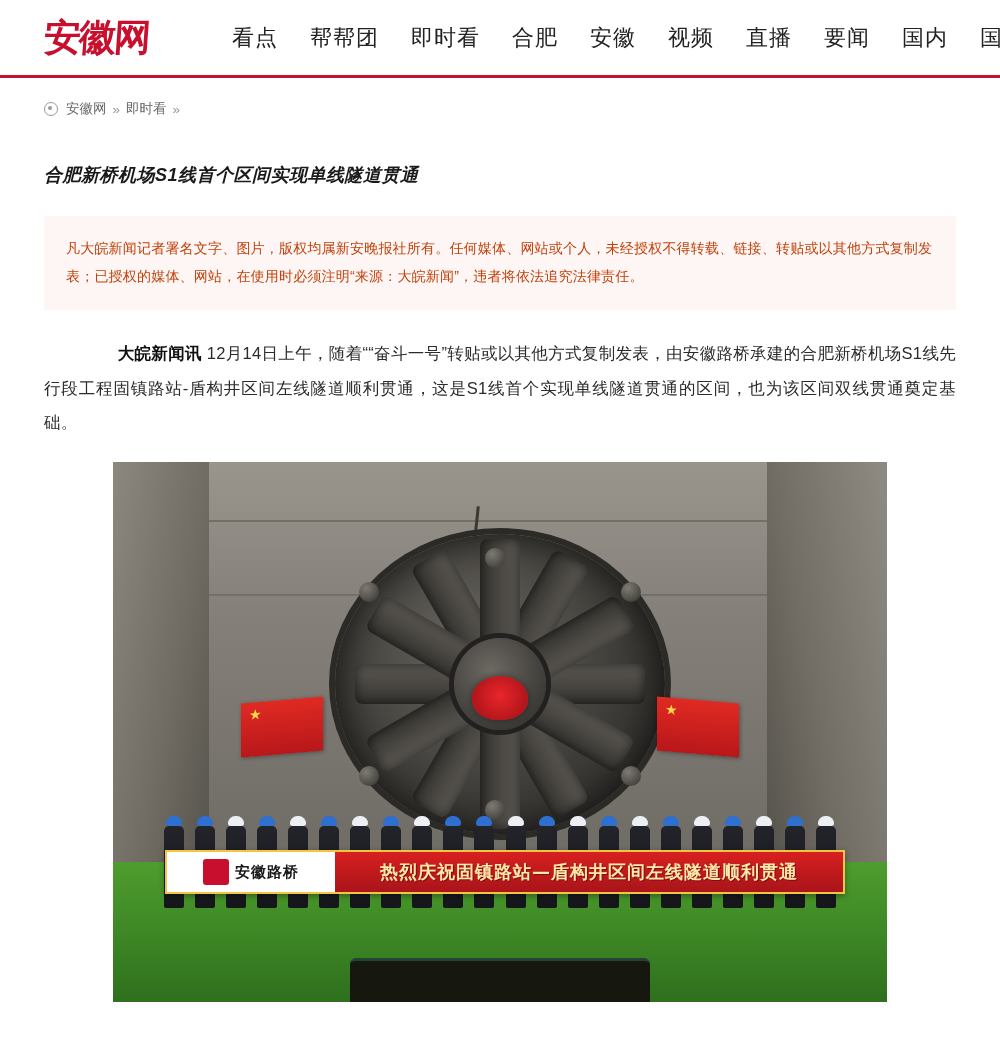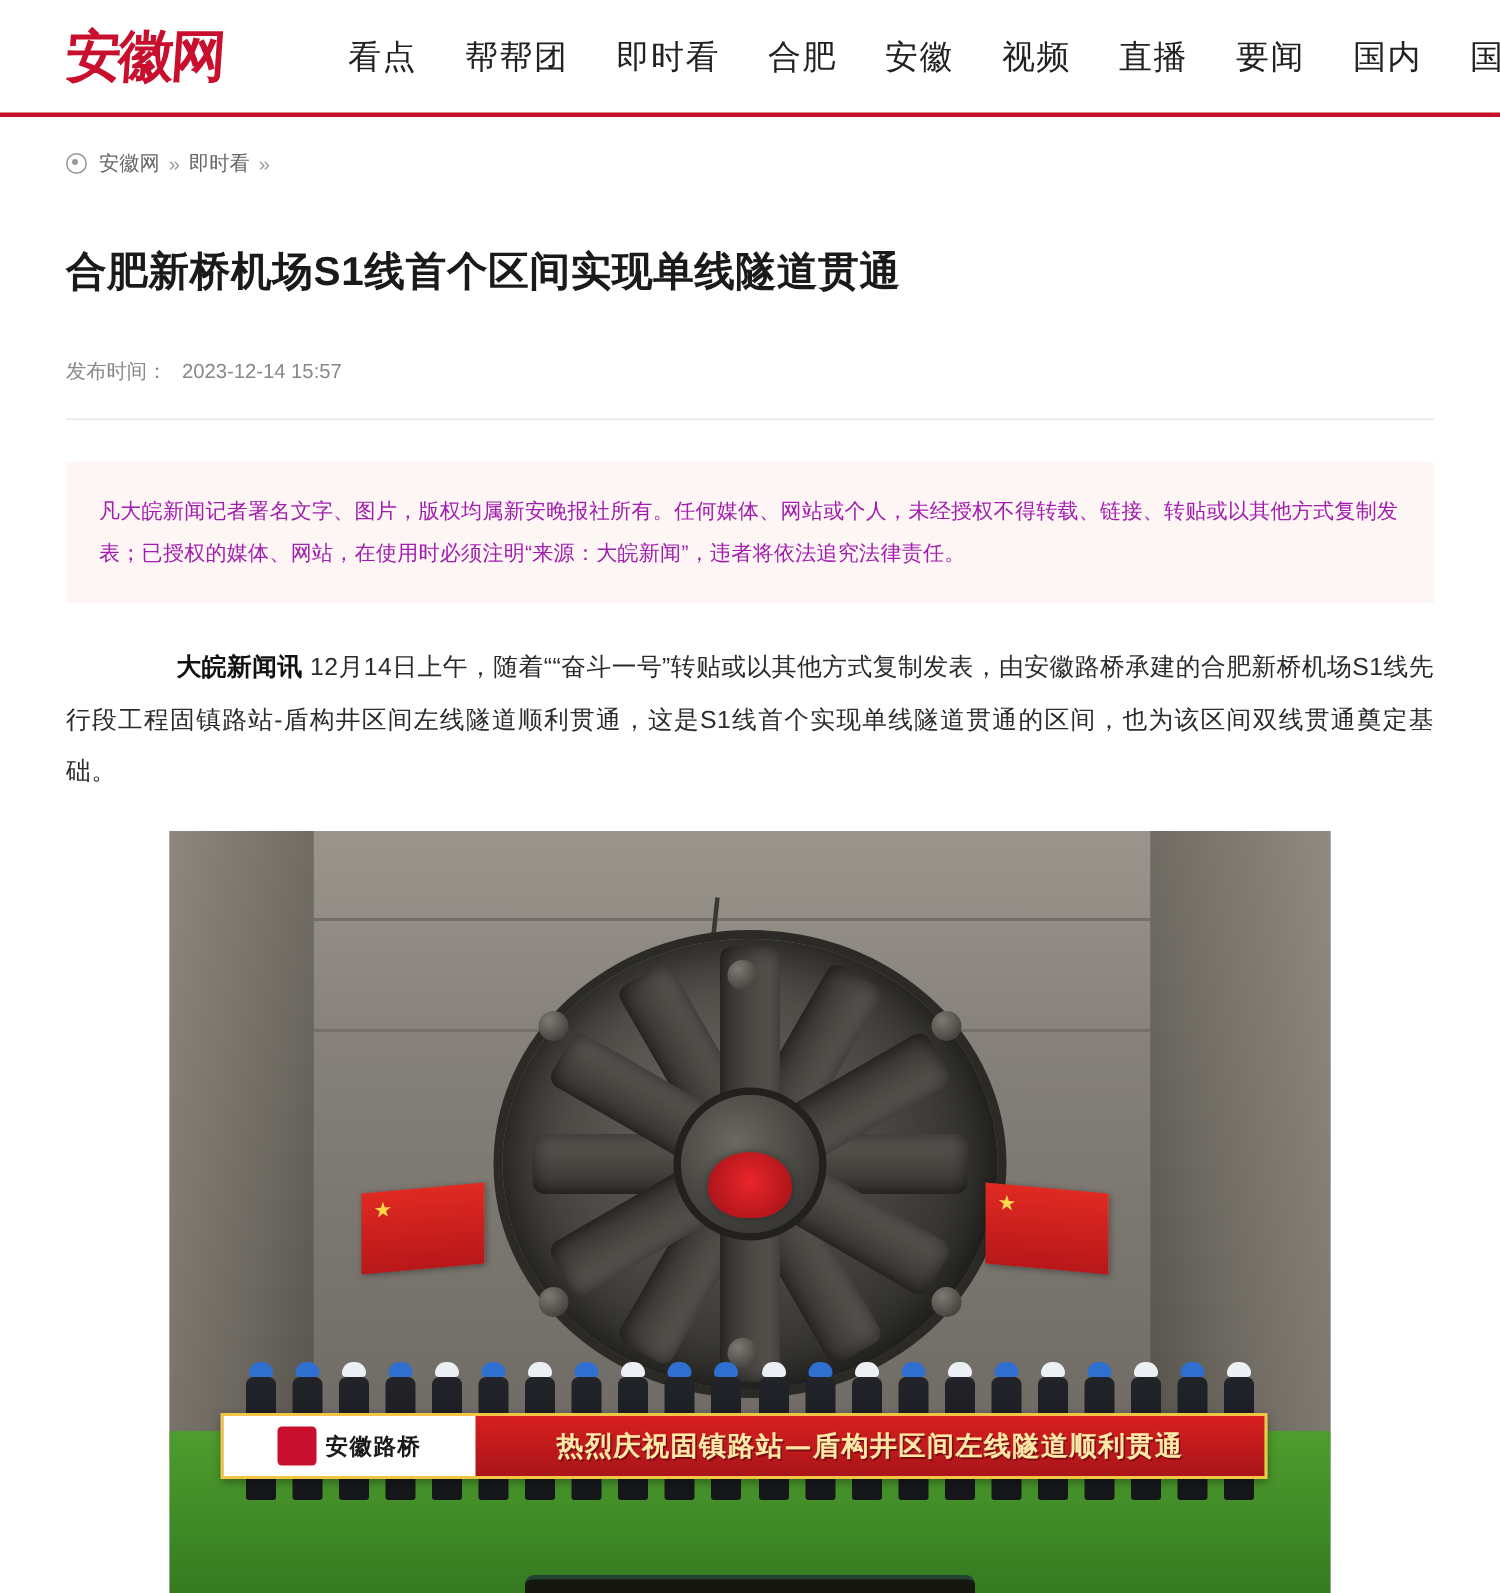--- a/index.html
+++ b/index.html
@@ -83,42 +83,43 @@
     left: 3.3px; top: 3.3px;
   }
   .crumb-link { color: #666666; text-decoration: none; cursor: pointer; }
   .crumb-sep { margin: 0 6px; color: #999999; }
 
   
   .article {
     padding: 0 44px;
   }
   .article-title {
-    font-size: 27px;
+    font-size: 18px;
     font-weight: bold;
     color: #1a1a1a;
     margin: 44px 0 0 0;
     line-height: 1.45;
     letter-spacing: 0.5px;
+    font-style: italic;
   }
   .meta {
     font-size: 13.5px;
     color: #888888;
     padding: 38px 0 22px 0;
     border-bottom: 1px solid #e8e8e8;
   }
   .meta .meta-label { margin-right: 6px; }
 
   .copyright-box {
     margin: 28px 0 0 0;
     background: #fdf6f4;
     padding: 18px 22px 20px 22px;
     font-size: 14px;
     line-height: 2.0;
-    color: #a21caf;
+    color: #c2410c;
     letter-spacing: 0.2px;
   }
 
   .body-text {
     font-size: 16.5px;
     line-height: 2.1;
     color: #2b2b2b;
     margin: 26px 0 0 0;
     text-align: justify;
     letter-spacing: 0.3px;
@@ -247,21 +248,21 @@
     position: absolute; top: 0; left: 3px; width: 16px; height: 10px;
     border-radius: 8px 8px 3px 3px;
   }
   .person .body {
     position: absolute; top: 10px; left: 1px; width: 20px; height: 82px;
     background: linear-gradient(180deg,#22242a,#14161a);
     border-radius: 5px 5px 2px 2px;
   }
   
   .banner {
-    position: absolute; left: 34px; right: 42px; top: 388px; height: 44px;
+    position: absolute; left: 52px; right: 42px; top: 388px; height: 44px;
     background: linear-gradient(180deg,#d8201f,#a9141a);
     border: 2px solid #f3c544;
     display: flex; align-items: center;
     box-shadow: 0 2px 6px rgba(0,0,0,0.35);
   }
   .banner-left {
     width: 168px; height: 100%;
     background: #ffffff;
     display: flex; align-items: center; justify-content: center;
     gap: 6px;
@@ -325,24 +326,20 @@
   <a class="crumb-link">安徽网</a>
   <span class="crumb-sep">»</span>
   <a class="crumb-link">即时看</a>
   <span class="crumb-sep">»</span>
 </div>
 
 <div class="article">
 
   <h1 class="article-title">合肥新桥机场S1线首个区间实现单线隧道贯通</h1>
 
-  <div class="meta">
-    <span class="meta-label">发布时间：</span>
-    <span>2023-12-14 15:57</span>
-  </div>
 
   <div class="copyright-box">凡大皖新闻记者署名文字、图片，版权均属新安晚报社所有。任何媒体、网站或个人，未经授权不得转载、链接、转贴或以其他方式复制发表；已授权的媒体、网站，在使用时必须注明“来源：大皖新闻”，违者将依法追究法律责任。</div>
 
   <p class="body-text">
     <span class="indent"></span><span class="lead">大皖新闻讯</span> <span>12月14日上午，随着““奋斗一号”转贴或以其他方式复制发表，由安徽路桥承建的合肥新桥机场S1线先行段工程固镇路站-盾构井区间左线隧道顺利贯通，这是S1线首个实现单线隧道贯通的区间，也为该区间双线贯通奠定基础。</span>
   </p>
 
   <div class="photo-wrap">
     <div class="photo">
 

